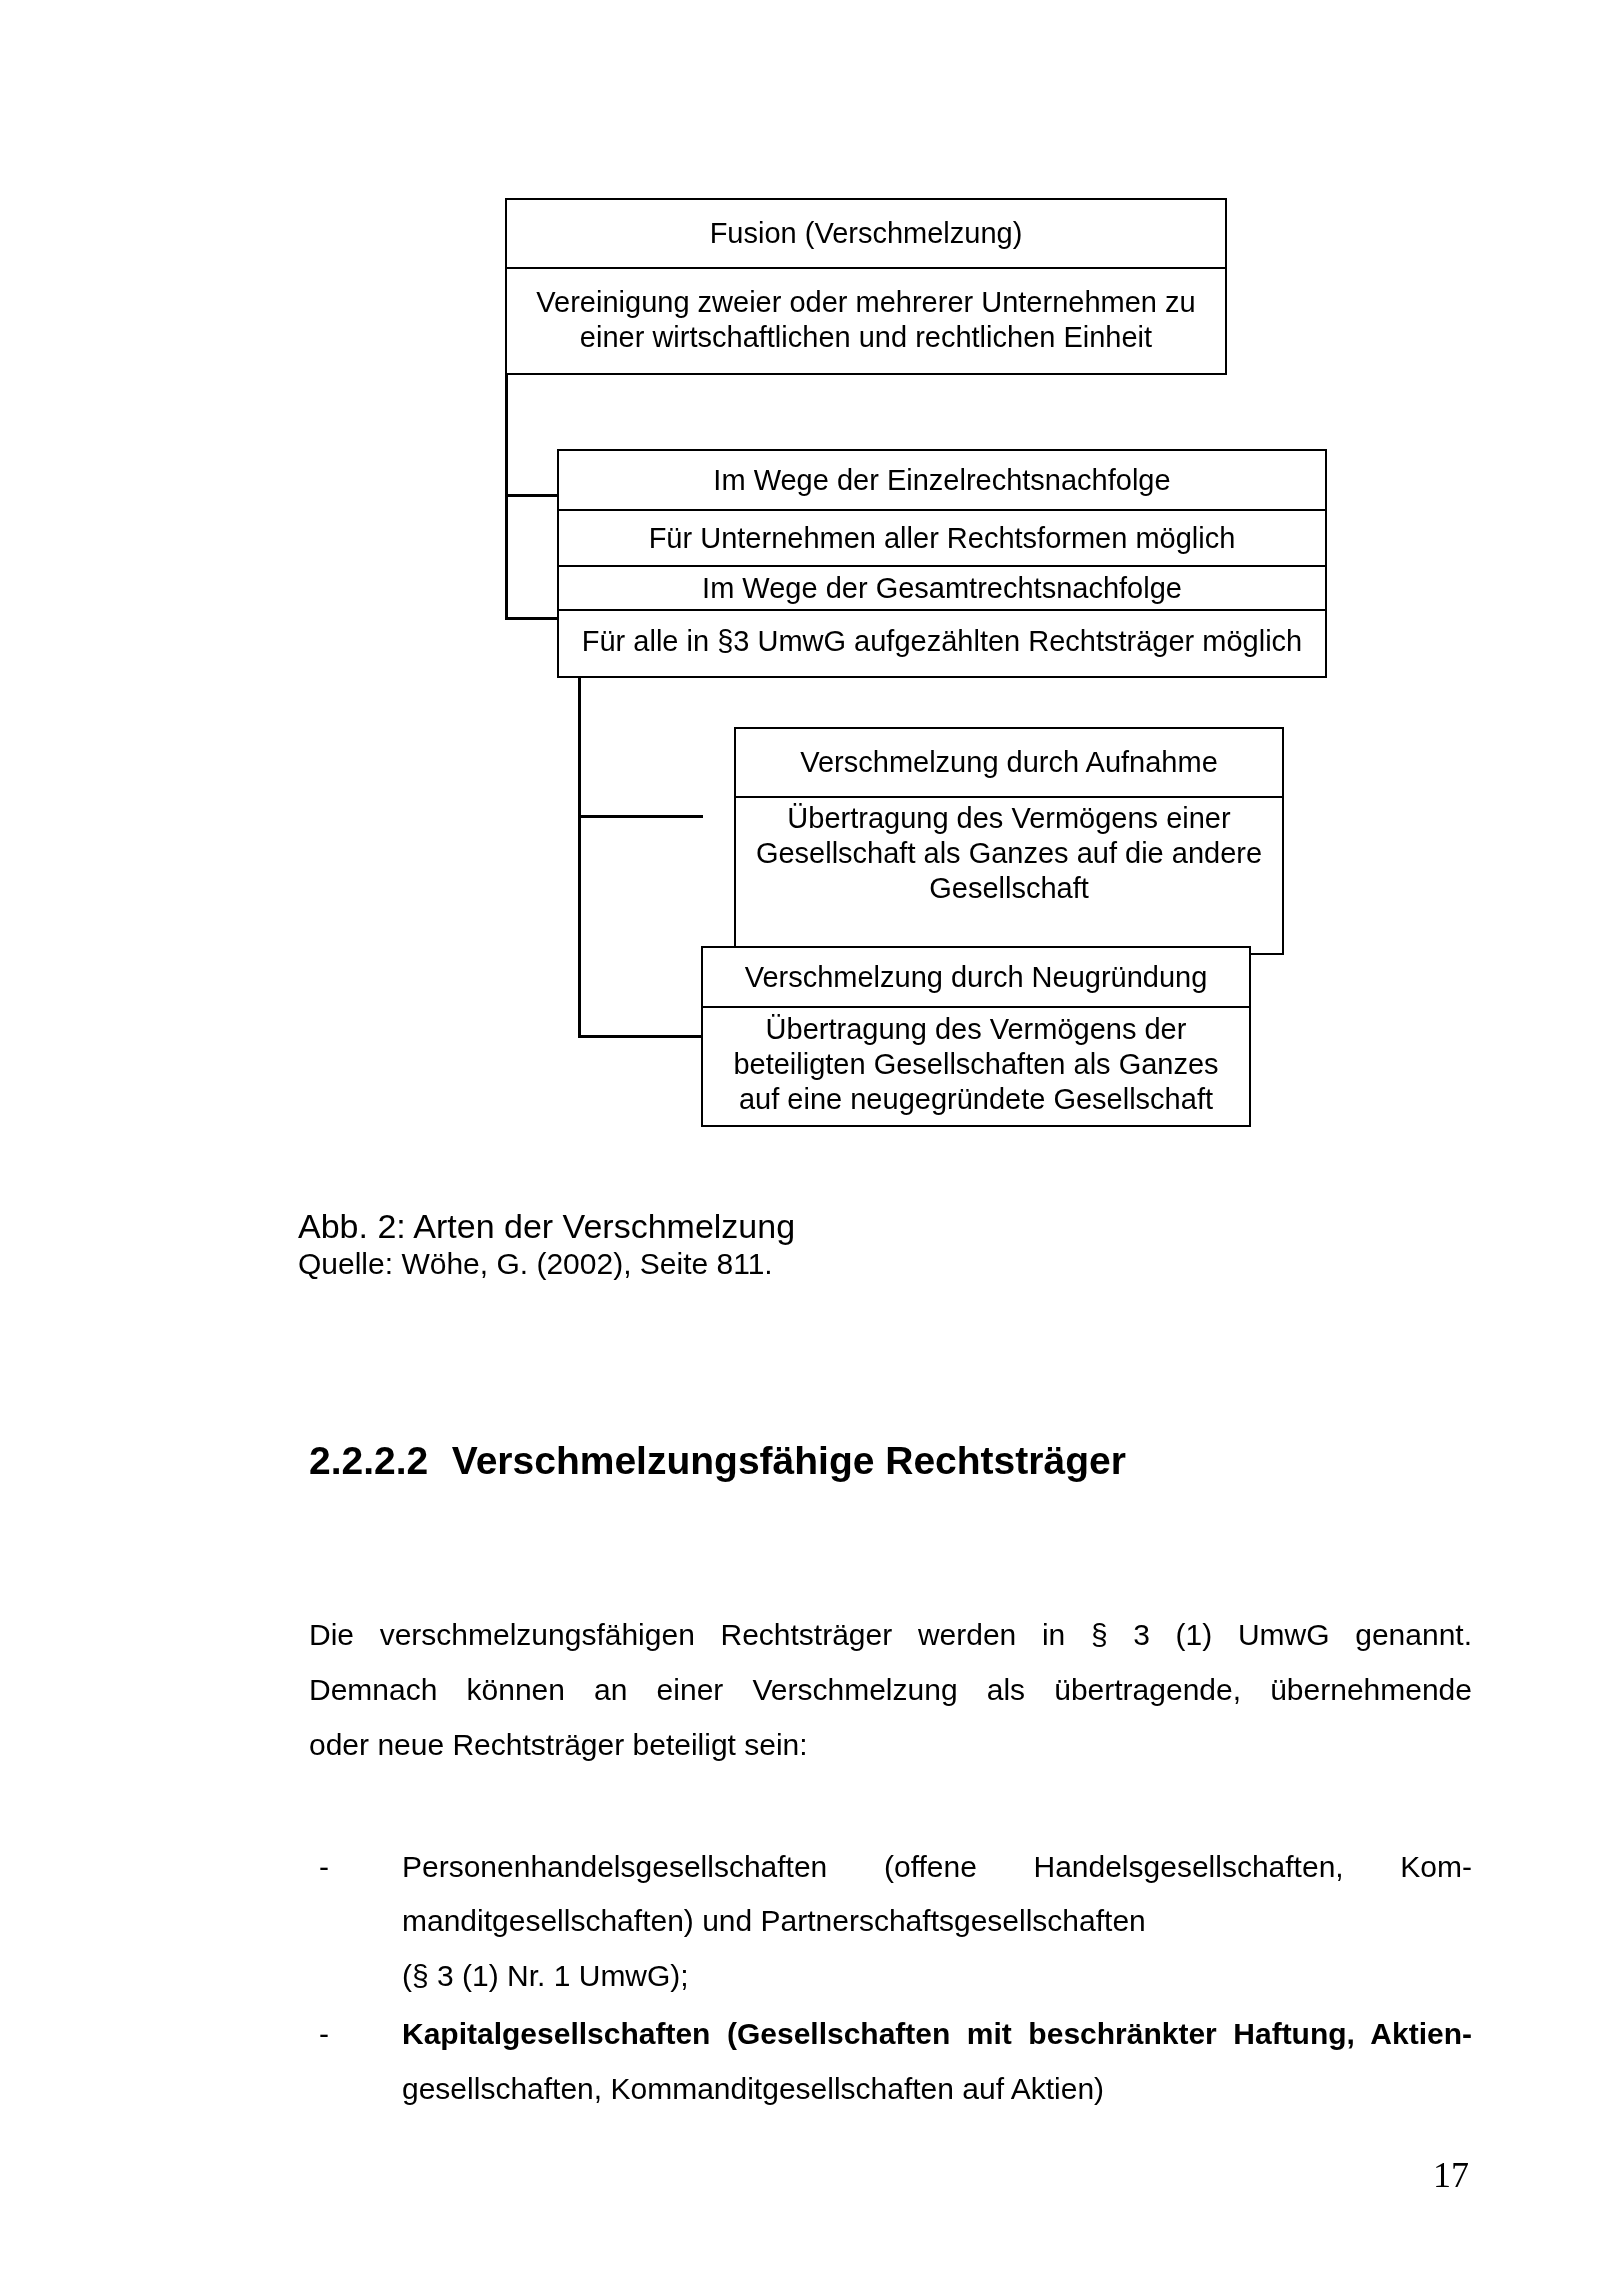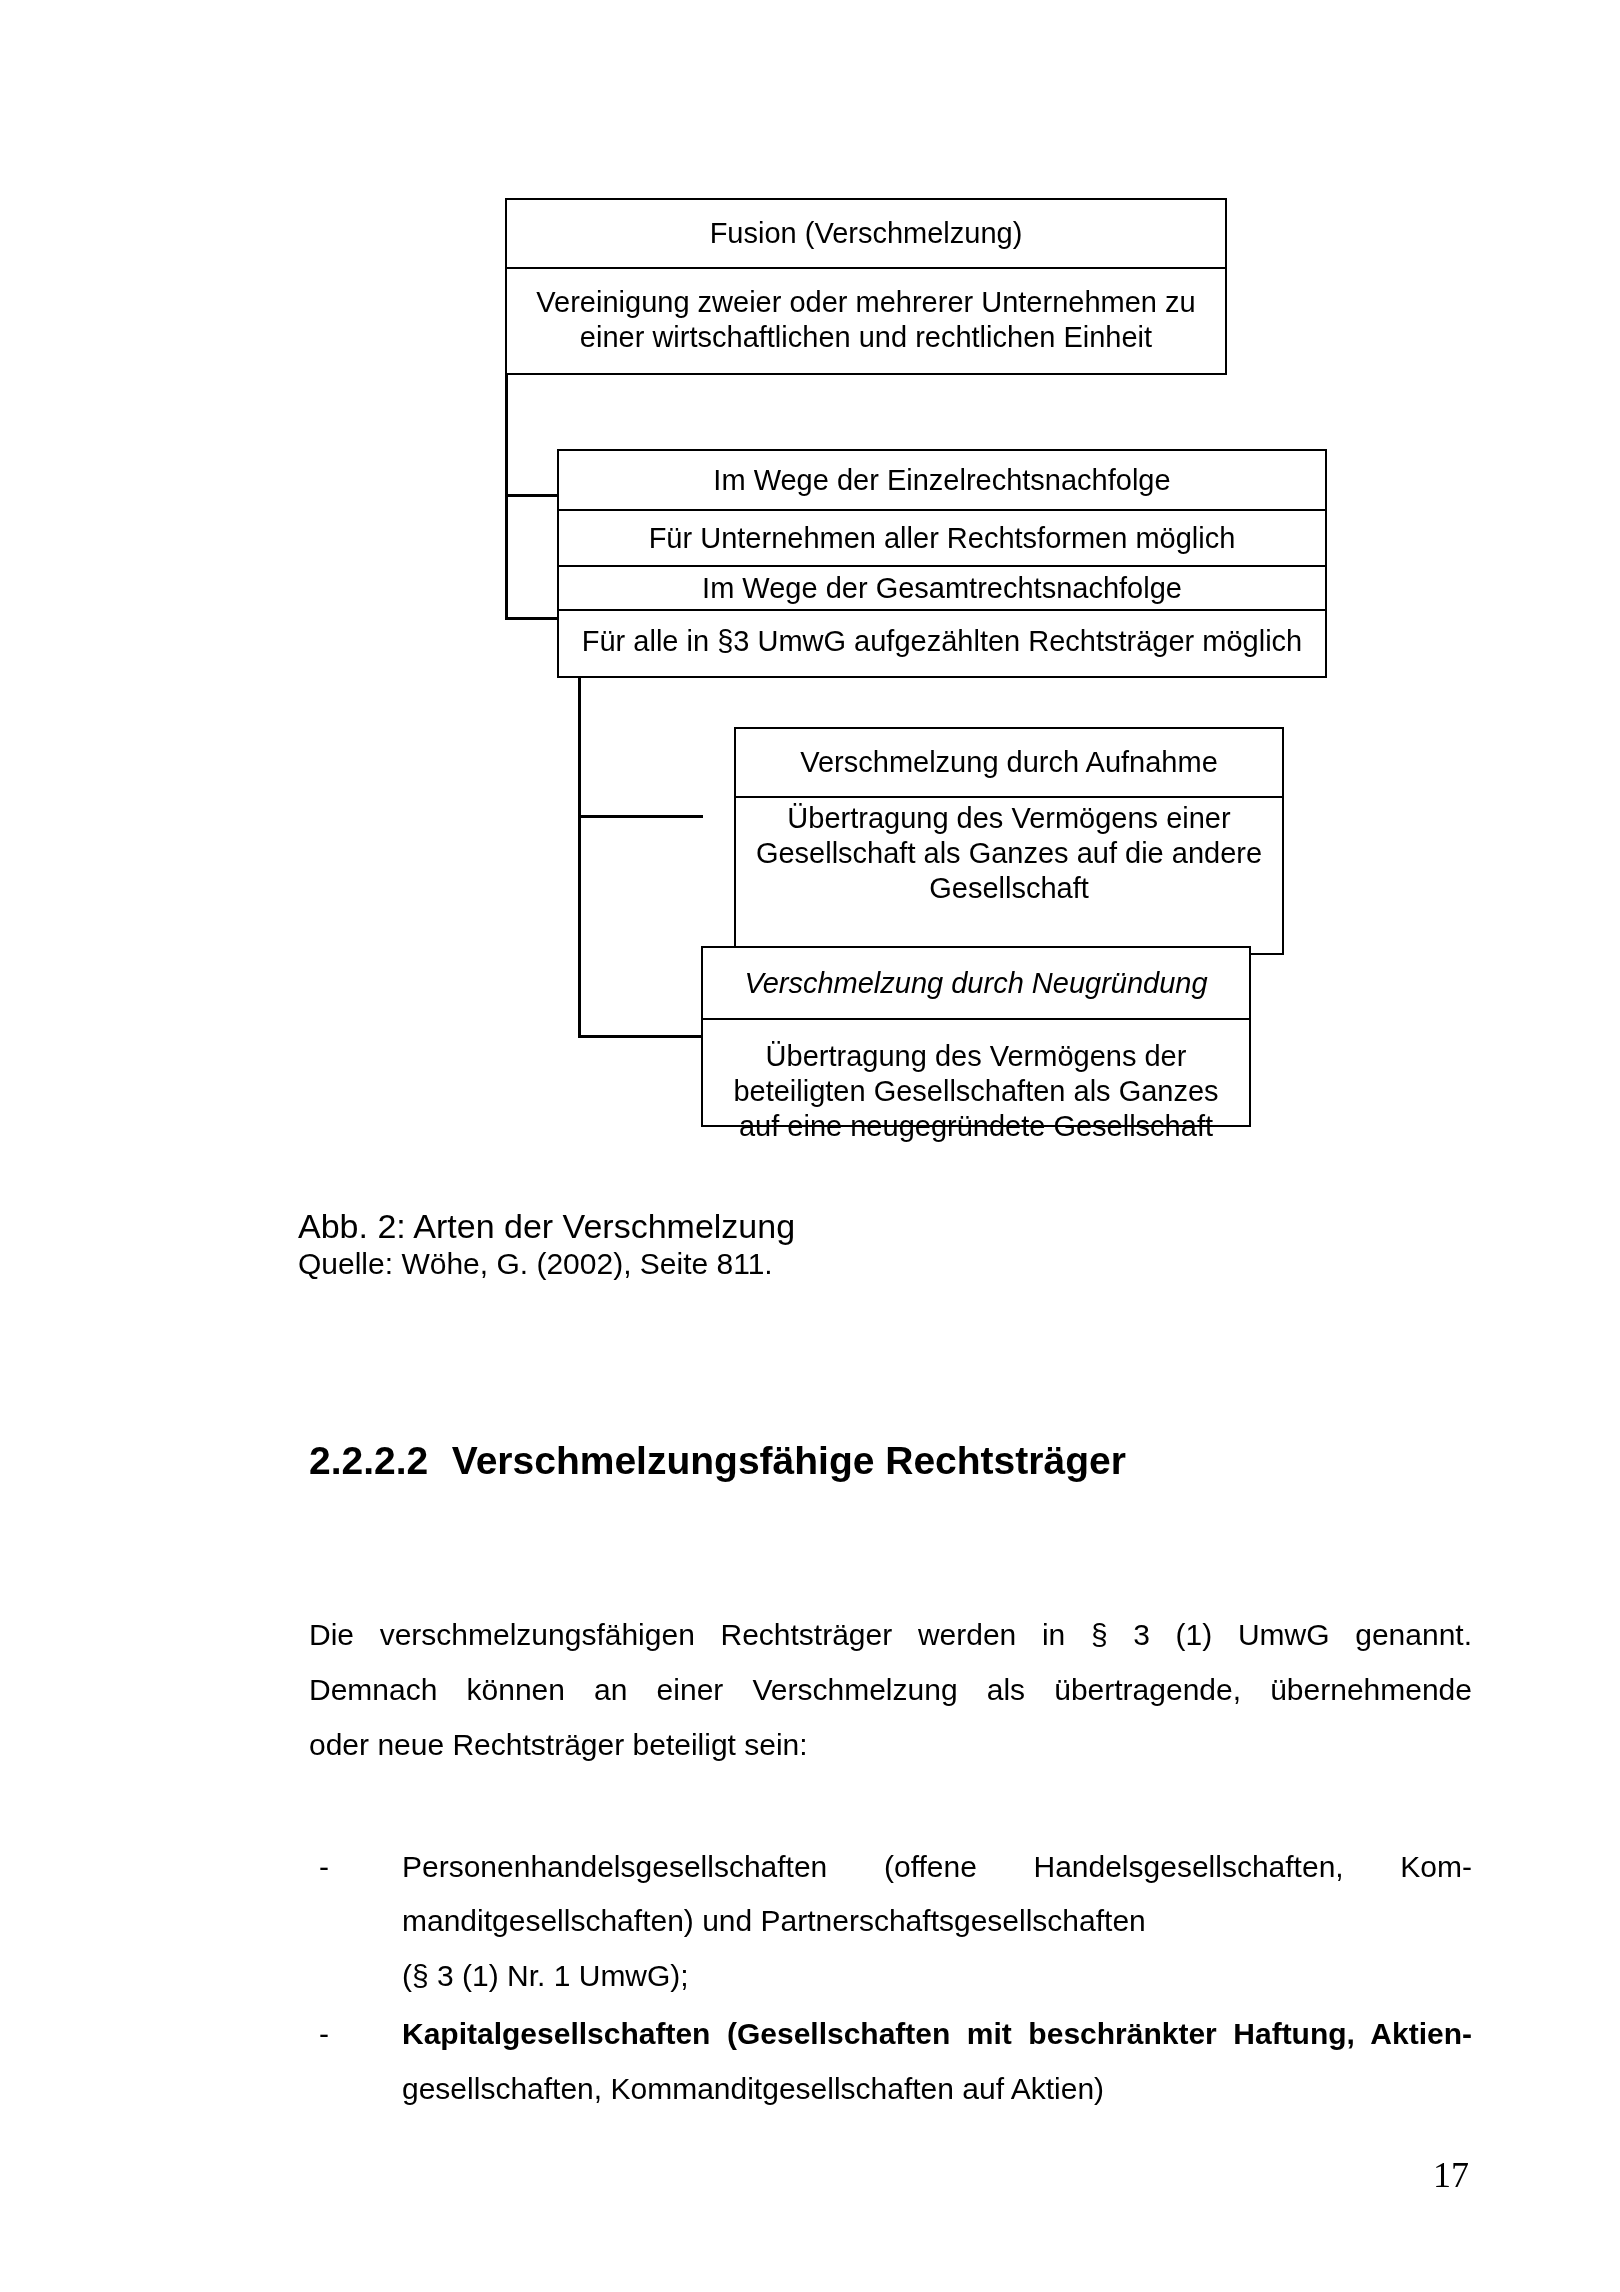--- a/index.html
+++ b/index.html
@@ -61,22 +61,22 @@
     <div class="conn" style="left:578px; top:678px; width:2.9px; height:360px;"></div>
     <div class="conn" style="left:578px; top:815px; width:125px; height:2.9px;"></div>
     <div class="conn" style="left:578px; top:1035px; width:125px; height:2.9px;"></div>
 
     <div class="fig-box" style="left:701px; top:727px; width:550px; height:228px;margin-left:33px;">
       <div class="fig-row fig-divider" style="height:69px;">Verschmelzung durch Aufnahme</div>
       <div class="fig-row" style="height:110px;border-radius:17px;">Übertragung des Vermögens einer Gesellschaft als Ganzes auf die andere Gesellschaft</div>
     </div>
 
     <div class="fig-box" style="left:701px; top:946px; width:550px; height:181px;">
-      <div class="fig-row fig-divider" style="height:72px;font-style:italic;">Verschmelzung durch Neugründung</div>
-      <div class="fig-row" style="height:105px; align-items:flex-start; padding-top:19px;">Übertragung des Vermögens der beteiligten Gesellschaften als Ganzes auf eine neugegründete Gesellschaft</div>
+      <div class="fig-row fig-divider" style="height:60px;">Verschmelzung durch Neugründung</div>
+      <div class="fig-row" style="height:105px; align-items:flex-start; padding-top:4px;">Übertragung des Vermögens der beteiligten Gesellschaften als Ganzes auf eine neugegründete Gesellschaft</div>
     </div>
 
   </div>
 
   <div class="caption-label">Abb. 2: Arten der Verschmelzung</div>
   <div class="caption-source">Quelle: Wöhe, G. (2002), Seite 811.</div>
 
   <div class="heading">
     <span class="num">2.2.2.2</span><span>Verschmelzungsfähige Rechtsträger</span>
   </div>

